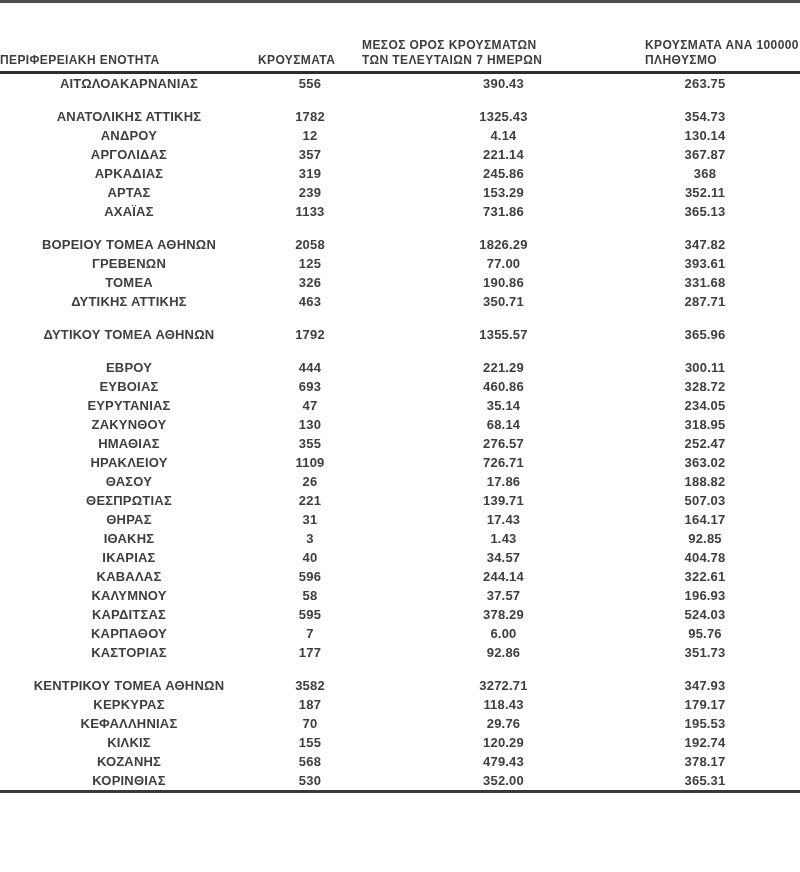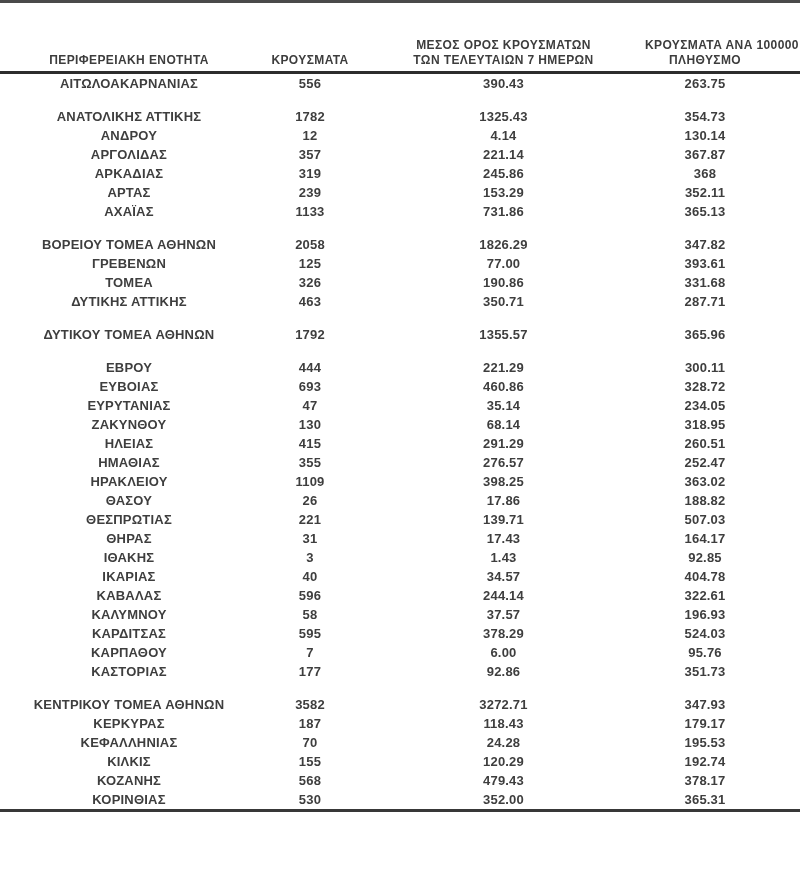--- a/index.html
+++ b/index.html
@@ -16,21 +16,21 @@
   .rule-bottom { height: 3px; background: #383838; }
   table.cases {
     width: 800px;
     border-collapse: collapse;
     table-layout: fixed;
   }
   table.cases thead th {
     height: 65px;
     padding: 0 0 3px 0;
     vertical-align: bottom;
-    text-align: center;
+    text-align: left;
     font-size: 12px;
     font-weight: bold;
     color: #3d3d3d;
     letter-spacing: 0.4px;
     line-height: 15px;
     white-space: nowrap;
     overflow: visible;
     border-bottom: 3px solid #2d2d2d;
   }
   table.cases tbody td {
@@ -201,37 +201,30 @@
           <td></td>
         </tr>
         <tr>
           <td>ΖΑΚΥΝΘΟΥ</td>
           <td>130</td>
           <td>68.14</td>
           <td>318.95</td>
           <td></td>
         </tr>
         <tr>
-          <td>ΗΛΕΙΑΣ</td>
-          <td>415</td>
-          <td>291.29</td>
-          <td>260.51</td>
-          <td></td>
-        </tr>
-        <tr>
           <td>ΗΜΑΘΙΑΣ</td>
           <td>355</td>
           <td>276.57</td>
           <td>252.47</td>
           <td></td>
         </tr>
         <tr>
           <td>ΗΡΑΚΛΕΙΟΥ</td>
           <td>1109</td>
-          <td>398.25</td>
+          <td>726.71</td>
           <td>363.02</td>
           <td></td>
         </tr>
         <tr>
           <td>ΘΑΣΟΥ</td>
           <td>26</td>
           <td>17.86</td>
           <td>188.82</td>
           <td></td>
         </tr>
@@ -311,21 +304,21 @@
         <tr>
           <td>ΚΕΡΚΥΡΑΣ</td>
           <td>187</td>
           <td>118.43</td>
           <td>179.17</td>
           <td></td>
         </tr>
         <tr>
           <td>ΚΕΦΑΛΛΗΝΙΑΣ</td>
           <td>70</td>
-          <td>24.28</td>
+          <td>29.76</td>
           <td>195.53</td>
           <td></td>
         </tr>
         <tr>
           <td>ΚΙΛΚΙΣ</td>
           <td>155</td>
           <td>120.29</td>
           <td>192.74</td>
           <td></td>
         </tr>

